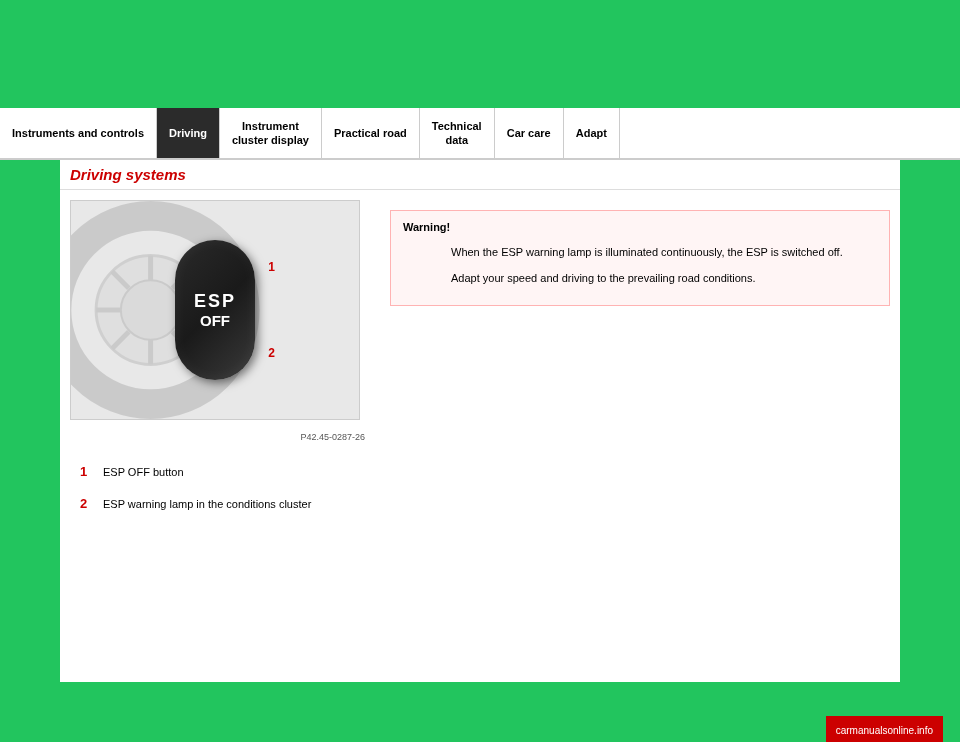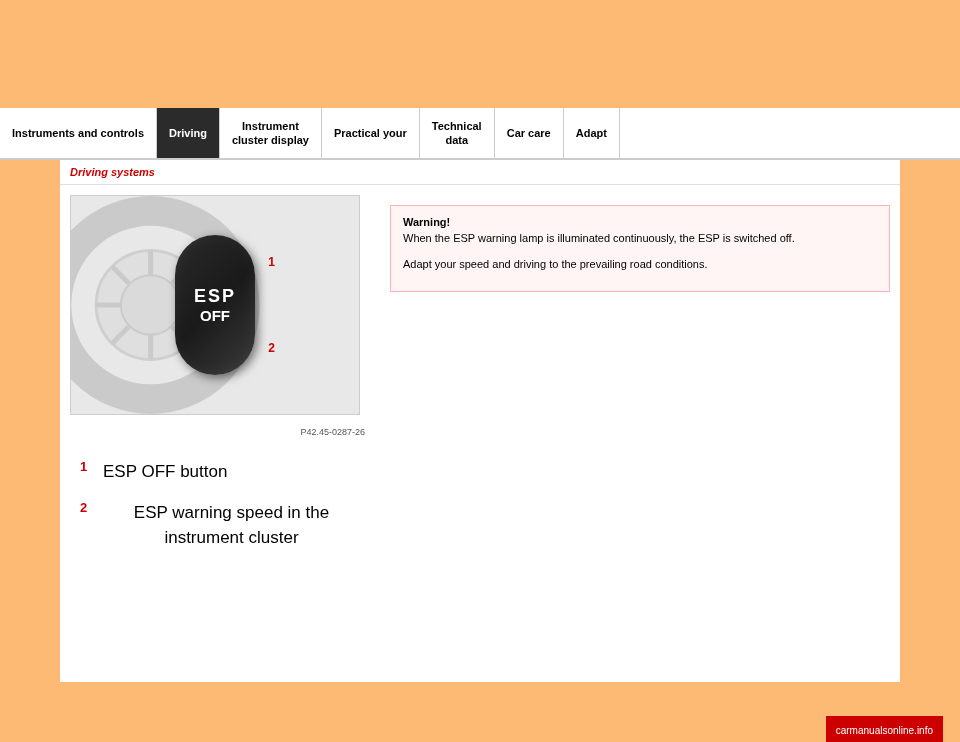--- a/index.html
+++ b/index.html
@@ -7,21 +7,21 @@
       width: 960px;
       height: 742px;
       background: #1a1a1a;
       font-family: Arial, sans-serif;
       overflow: hidden;
     }
 
     .page-container {
       width: 960px;
       height: 742px;
-      background: #fdba74;
+      background: #22c55e;
       position: relative;
     }
 
     
     .nav-bar {
       display: flex;
       width: 100%;
       background: #fff;
       border-bottom: 2px solid #ccc;
       position: absolute;
@@ -59,21 +59,21 @@
       position: absolute;
       top: 160px;
       left: 60px;
       right: 60px;
       bottom: 60px;
       background: #fff;
     }
 
     
     .section-title {
-      font-size: 11px;
+      font-size: 15px;
       font-weight: bold;
       color: #cc0000;
       padding: 6px 10px;
       border-bottom: 1px solid #ddd;
       font-style: italic;
     }
 
     
     .main-content {
       display: flex;
@@ -180,21 +180,21 @@
     }
 
     .item-number {
       color: #cc0000;
       font-weight: bold;
       font-size: 13px;
       min-width: 15px;
     }
 
     .item-text {
-      font-size: 17px;
+      font-size: 11px;
       color: #000;
       line-height: 1.5;
       text-align: center;
     }
 
     
     .warning-section {
       flex: 1;
       padding-top: 10px;
     }
@@ -203,31 +203,32 @@
       border: 1px solid #ffb3b3;
       background: #fff5f5;
       padding: 10px 12px;
       margin-top: 0;
     }
 
     .warning-title {
       font-size: 11px;
       font-weight: bold;
       color: #000;
-      margin-bottom: 2px;
+      margin-bottom: 11px;
     }
 
     .warning-text {
       font-size: 11px;
       color: #000;
       line-height: 1.6;
     }
 
     .warning-text p {
       margin-bottom: 8px;
+      margin-left: 48px;
     }
 
     
     .bottom-bar {
       position: absolute;
       bottom: 0;
       right: 17px;
       background: #cc0000;
       padding: 4px 10px;
     }
@@ -247,21 +248,21 @@
       <span>Instruments
 and controls</span>
     </div>
     <div class="nav-item active">
       <span>Driving</span>
     </div>
     <div class="nav-item">
       <span>Instrument<br>cluster display</span>
     </div>
     <div class="nav-item">
-      <span>Practical your</span>
+      <span>Practical road</span>
     </div>
     <div class="nav-item">
       <span>Technical<br>data</span>
     </div>
     <div class="nav-item">
       <span>Car care</span>
     </div>
     <div class="nav-item">
       <span>Adapt</span>
     </div>
@@ -306,21 +307,21 @@
           <span>P42.45-0287-26</span>
         </div>
 
         <div class="item-descriptions">
           <div class="item-desc">
             <span class="item-number">1</span>
             <span class="item-text">ESP OFF button</span>
           </div>
           <div class="item-desc">
             <span class="item-number">2</span>
-            <span class="item-text">ESP warning speed in the instrument cluster</span>
+            <span class="item-text">ESP warning lamp in the conditions cluster</span>
           </div>
         </div>
       </div>
 
       <div class="warning-section">
         <div class="warning-box">
           <div class="warning-title">Warning!</div>
           <div class="warning-text">
             <p>When the ESP warning lamp is illuminated continuously, the ESP is switched off.</p>
             <p>Adapt your speed and driving to the prevailing road conditions.</p>

